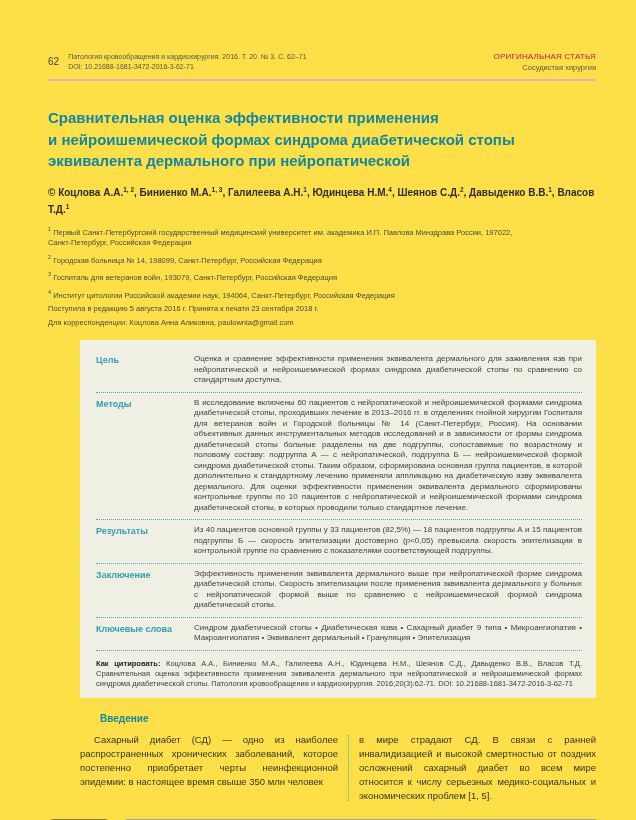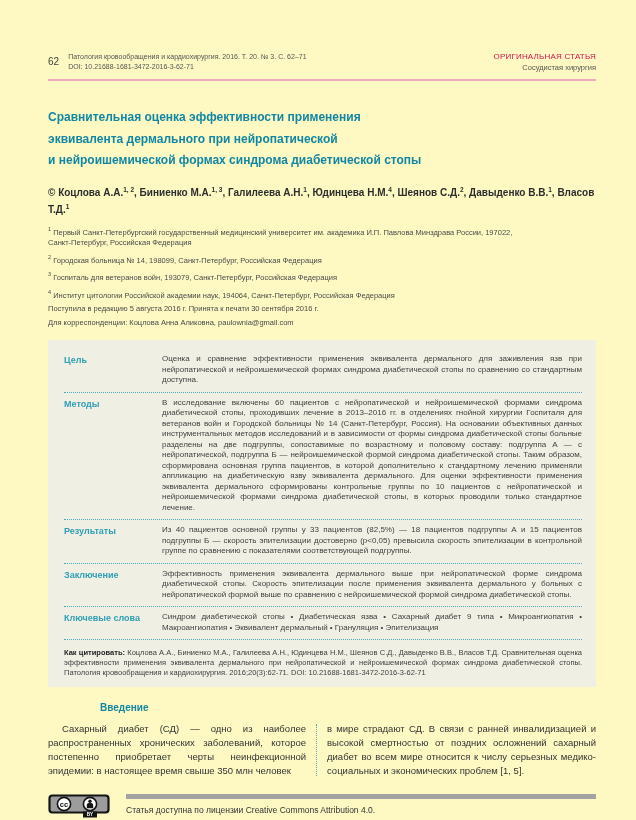--- a/index.html
+++ b/index.html
@@ -1,49 +1,49 @@
 <!DOCTYPE html>
 <html lang="ru" style="--teal: #1287a3; --label_teal: #2f9fb4; --red: #d5134e; --pink_rule: #efaabd; --abstract_bg: #f0efe3; --dotted: #4aa9bd;"><head>
 <meta charset="utf-8">
 <style>
   html,body{margin:0;padding:0;background:#f5f5f5;}
   .page{
-    width:636px;height:820px;box-sizing:border-box;background:#fef9c3;
+    width:636px;height:820px;box-sizing:border-box;background:#fde047;
     padding:52px 40px 0 48px;position:relative;overflow:hidden;
     font-family:"Liberation Sans",sans-serif;color:#3c3c3c;margin:0 auto;
   }
   
   .hdr{display:flex;justify-content:space-between;align-items:flex-start;}
   .hdr-left{display:flex;align-items:center;gap:9px;}
   .page-num{font-size:10px;color:#3f3f3f;}
   .hdr-journal{font-size:7px;line-height:9.5px;color:#555;}
   .hdr-right{text-align:right;}
   .article-type{font-size:8px;font-weight:normal;color:var(--red,#d5134e);letter-spacing:.2px;}
   .section-name{font-size:7.5px;color:#555;margin-top:2px;}
   .pink-rule{height:2px;background:var(--pink_rule,#efaabd);margin-top:7px;}
   
-  .title{margin:26px 0 0;font-size:12px;line-height:21.5px;font-weight:bold;color:var(--teal,#1287a3);}
+  .title{margin:26px 0 0;font-size:15px;line-height:21.5px;font-weight:bold;color:var(--teal,#1287a3);}
   .tline{display:block;}
   .authors{margin:11px 0 0;font-size:10px;line-height:13.5px;font-weight:bold;color:#2d2d2d;}
   .authors sup{font-size:6.5px;}
   .affiliations{margin-top:8px;}
   .aff,.meta-line{margin:0 0 4px;font-size:7.5px;line-height:10px;color:#4a4a4a;}
   .aff{max-width:470px;}
   .aff sup{font-size:5.5px;}
   
-  .abstract{margin-top:12px;background:var(--abstract_bg,#f0efe3);padding:9px 14px 9px 16px;}
+  .abstract{margin-top:12px;background:var(--abstract_bg,#f0efe3);padding:9px 14px 9px 16px;margin-left:32px;}
   .abs-row{display:grid;grid-template-columns:88px 1fr;column-gap:10px;padding:5px 0 6px;border-bottom:1px dotted var(--dotted,#4aa9bd);}
   .abs-label{font-size:9px;font-weight:bold;color:var(--label_teal,#2f9fb4);padding-top:1px;}
   .abs-text{font-size:8px;line-height:10.5px;text-align:justify;color:#3f3f3f;}
   .citation{margin:8px 0 0;font-size:7.5px;line-height:10px;text-align:justify;color:#3f3f3f;}
   .citation b{color:#222;}
   
   .intro{margin-top:15px;}
   .intro h2{margin:8px;font-size:10px;font-weight:bold;color:var(--teal,#1287a3);padding-left:44px;}
-  .cols{display:flex;margin-top:9px;}
+  .cols{display:flex;margin-top:9px;margin-left:32px;}
   .col{margin:0;font-size:9.5px;line-height:14px;text-align:justify;color:#333;}
   .col.left{width:258px;text-indent:14px;}
   .col-divider{border-left:1px dotted var(--dotted,#4aa9bd);margin:2px 10px;}
   .col.right{flex:1;}
   
   .footer{display:flex;align-items:flex-start;gap:16px;margin-top:16px;}
   .cc-badge{flex:0 0 auto;}
   .footer-right{flex:1;border-top:5px solid #a3a3a3;padding-top:6px;}
   .footer-right p{margin:0;font-size:8.5px;color:#333;}
 </style>
@@ -63,34 +63,34 @@
     <div class="hdr-right">
       <div class="article-type">ОРИГИНАЛЬНАЯ СТАТЬЯ</div>
       <div class="section-name">Сосудистая хирургия</div>
     </div>
   </header>
 
   <div class="pink-rule"></div>
 
   <h1 class="title">
       <span class="tline">Сравнительная оценка эффективности применения</span>
+      <span class="tline">и нейроишемической формах синдрома диабетической стопы</span>
       <span class="tline">эквивалента дермального при нейропатической</span>
-      <span class="tline">и нейроишемической формах синдрома диабетической стопы</span>
     </h1>
 
   <p class="authors"><span>© Коцлова А.А.<sup>1, 2</sup></span>, <span>Биниенко М.А.<sup>1, 3</sup></span>, <span>Галилеева А.Н.<sup>1</sup></span>, <span>Юдинцева Н.М.<sup>4</sup></span>, <span>Шеянов С.Д.<sup>2</sup></span>, <span>Давыденко В.В.<sup>1</sup></span>, <span>Власов Т.Д.<sup>1</sup></span></p>
 
   <div class="affiliations">
       <p class="aff"><sup>1</sup> Первый Санкт-Петербургский государственный медицинский университет им. академика И.П. Павлова Минздрава России, 197022, Санкт-Петербург, Российская Федерация</p>
       <p class="aff"><sup>2</sup> Городская больница № 14, 198099, Санкт-Петербург, Российская Федерация</p>
       <p class="aff"><sup>3</sup> Госпиталь для ветеранов войн, 193079, Санкт-Петербург, Российская Федерация</p>
       <p class="aff"><sup>4</sup> Институт цитологии Российской академии наук, 194064, Санкт-Петербург, Российская Федерация</p>
     </div>
 
-  <p class="meta-line">Поступила в редакцию 5 августа 2016 г. Принята к печати 30 сентября 2016 г.</p>
+  <p class="meta-line">Поступила в редакцию 5 августа 2016 г. Принята к печати 23 сентября 2018 г.</p>
   <p class="meta-line">Для корреспонденции: Коцлова Анна Аликовна, paulownia@gmail.com</p>
 
   <section class="abstract">
     <div>
         <div class="abs-row">
           <div class="abs-label">Цель</div>
           <div class="abs-text">Оценка и сравнение эффективности применения эквивалента дермального для заживления язв при нейропатической и нейроишемической формах синдрома диабетической стопы по сравнению со стандартным доступна.</div>
         </div>
         <div class="abs-row">
           <div class="abs-label">Методы</div>

